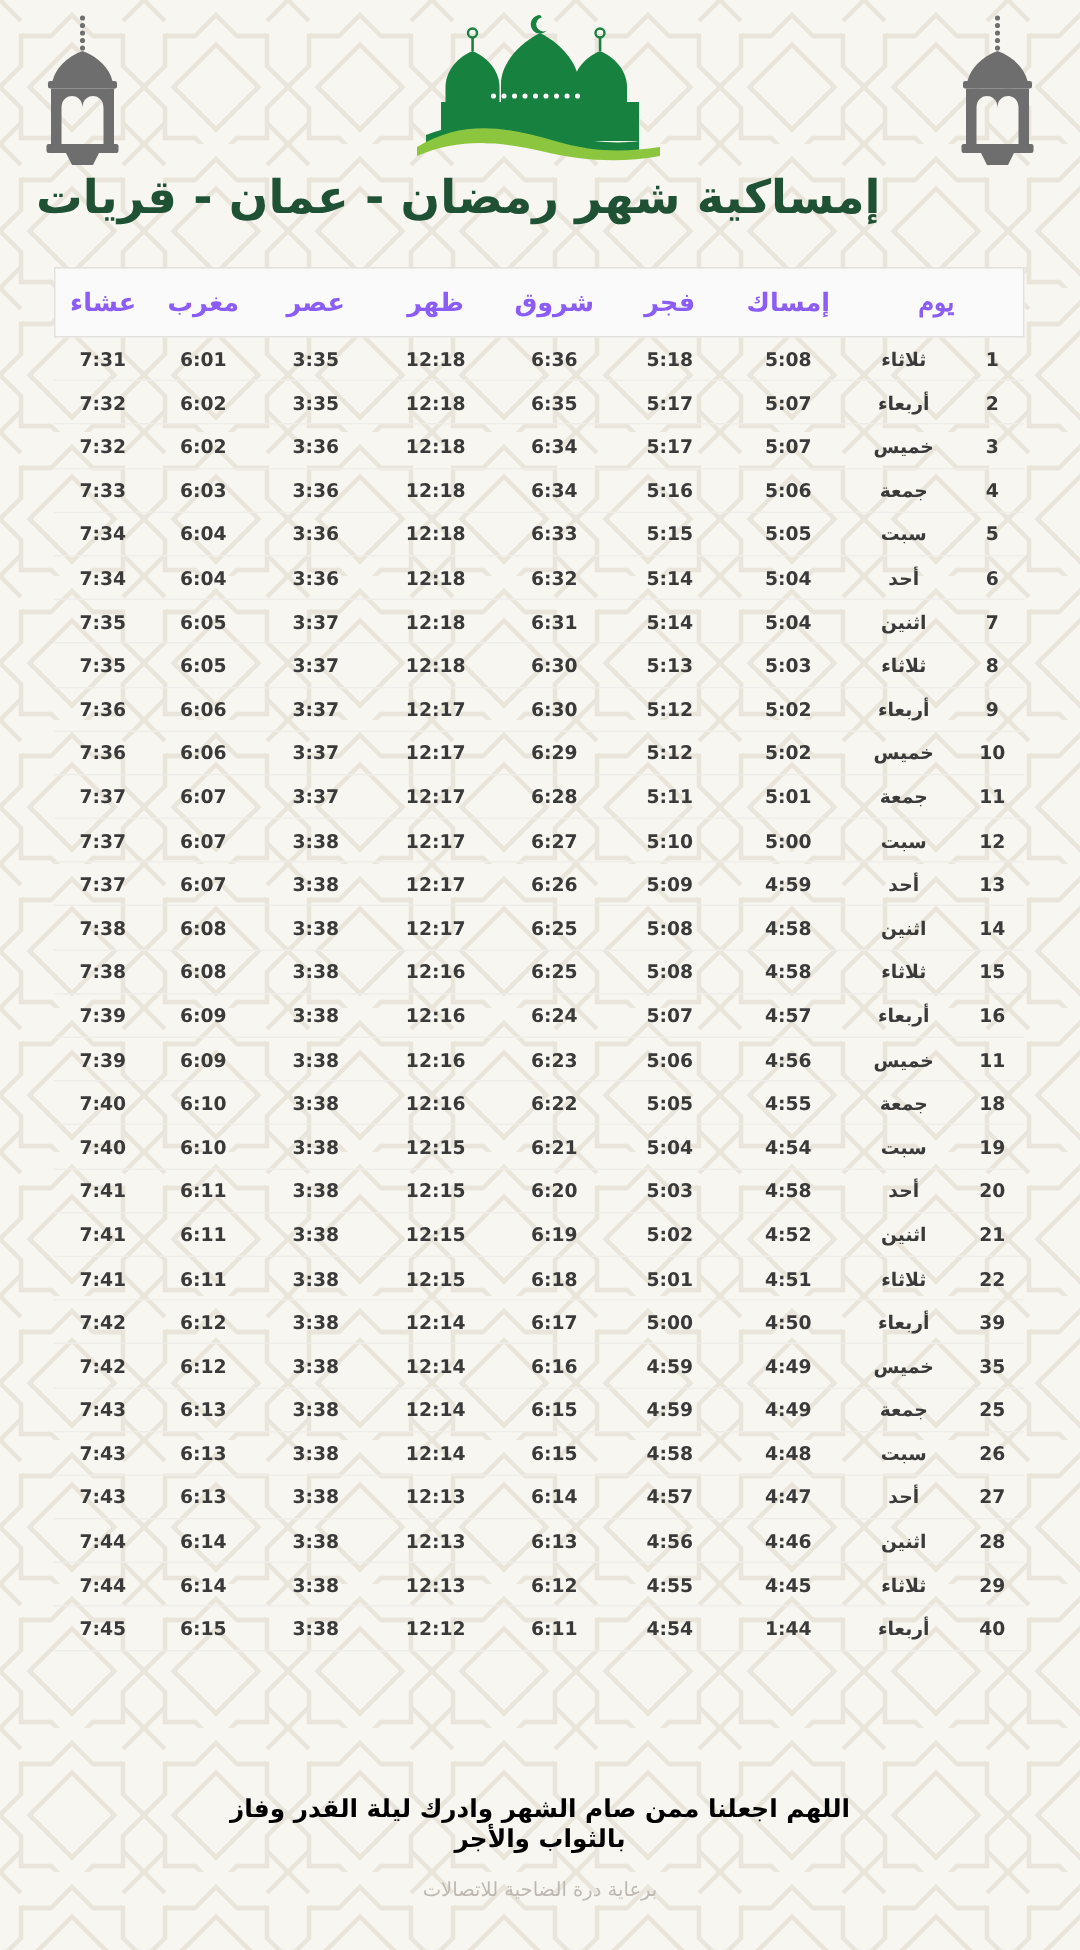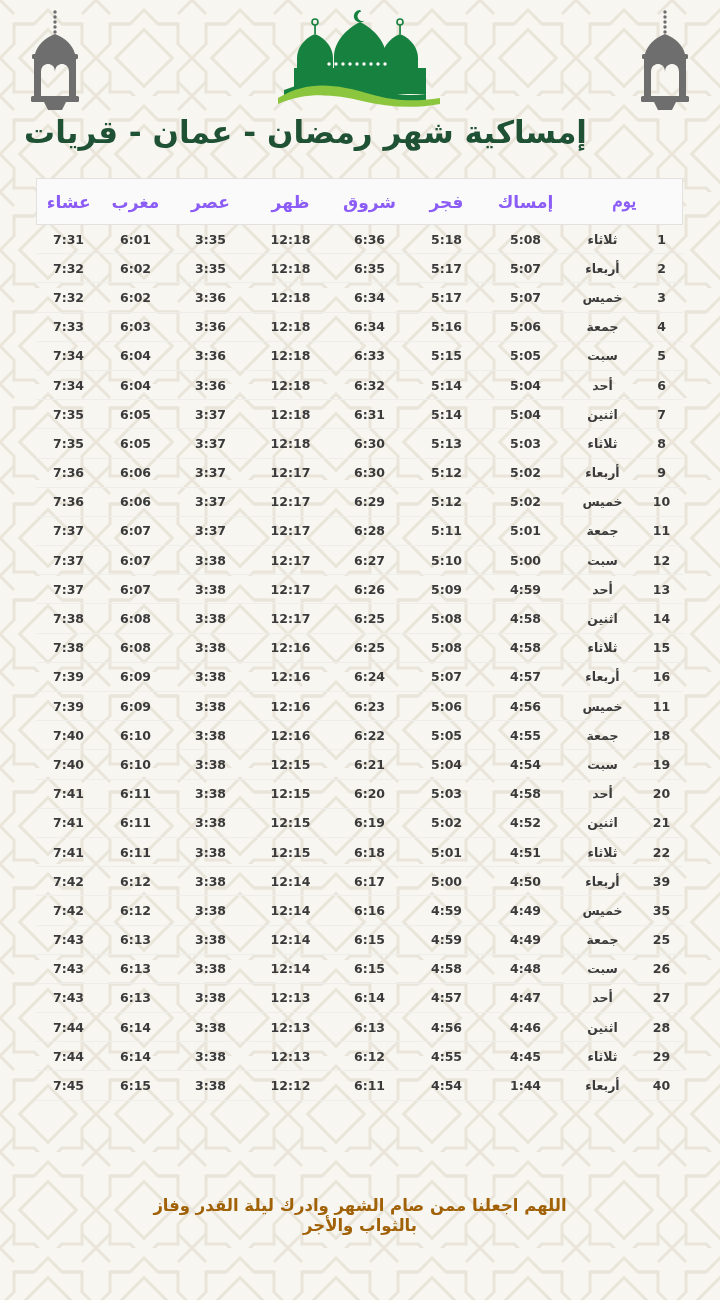--- a/index.html
+++ b/index.html
@@ -144,21 +144,21 @@
   .footer {
     position: absolute;
     top: 1196px;
     left: 0;
     width: 720px;
     text-align: center;
     direction: rtl;
   }
 
   .footer .dua {
-    color: #a16207;
+    color: #000000;
     font-size: 16.5px;
     font-weight: bold;
     line-height: 1.22;
     padding: 0 140px;
   }
 
   .footer .sponsor {
     margin-top: 17px;
     color: #bdb8b1;
     font-size: 13px;
@@ -622,15 +622,16 @@
             <td>3:38</td>
             <td>6:15</td>
             <td>7:45</td>
           </tr>
         </tbody>
     </table>
   </div>
 
   <div class="footer">
     <div class="dua">اللهم اجعلنا ممن صام الشهر وادرك ليلة القدر وفاز بالثواب والأجر</div>
+    <div class="sponsor">برعاية درة الضاحية للاتصالات</div>
   </div>
 
 </div>
 
 </body></html>

